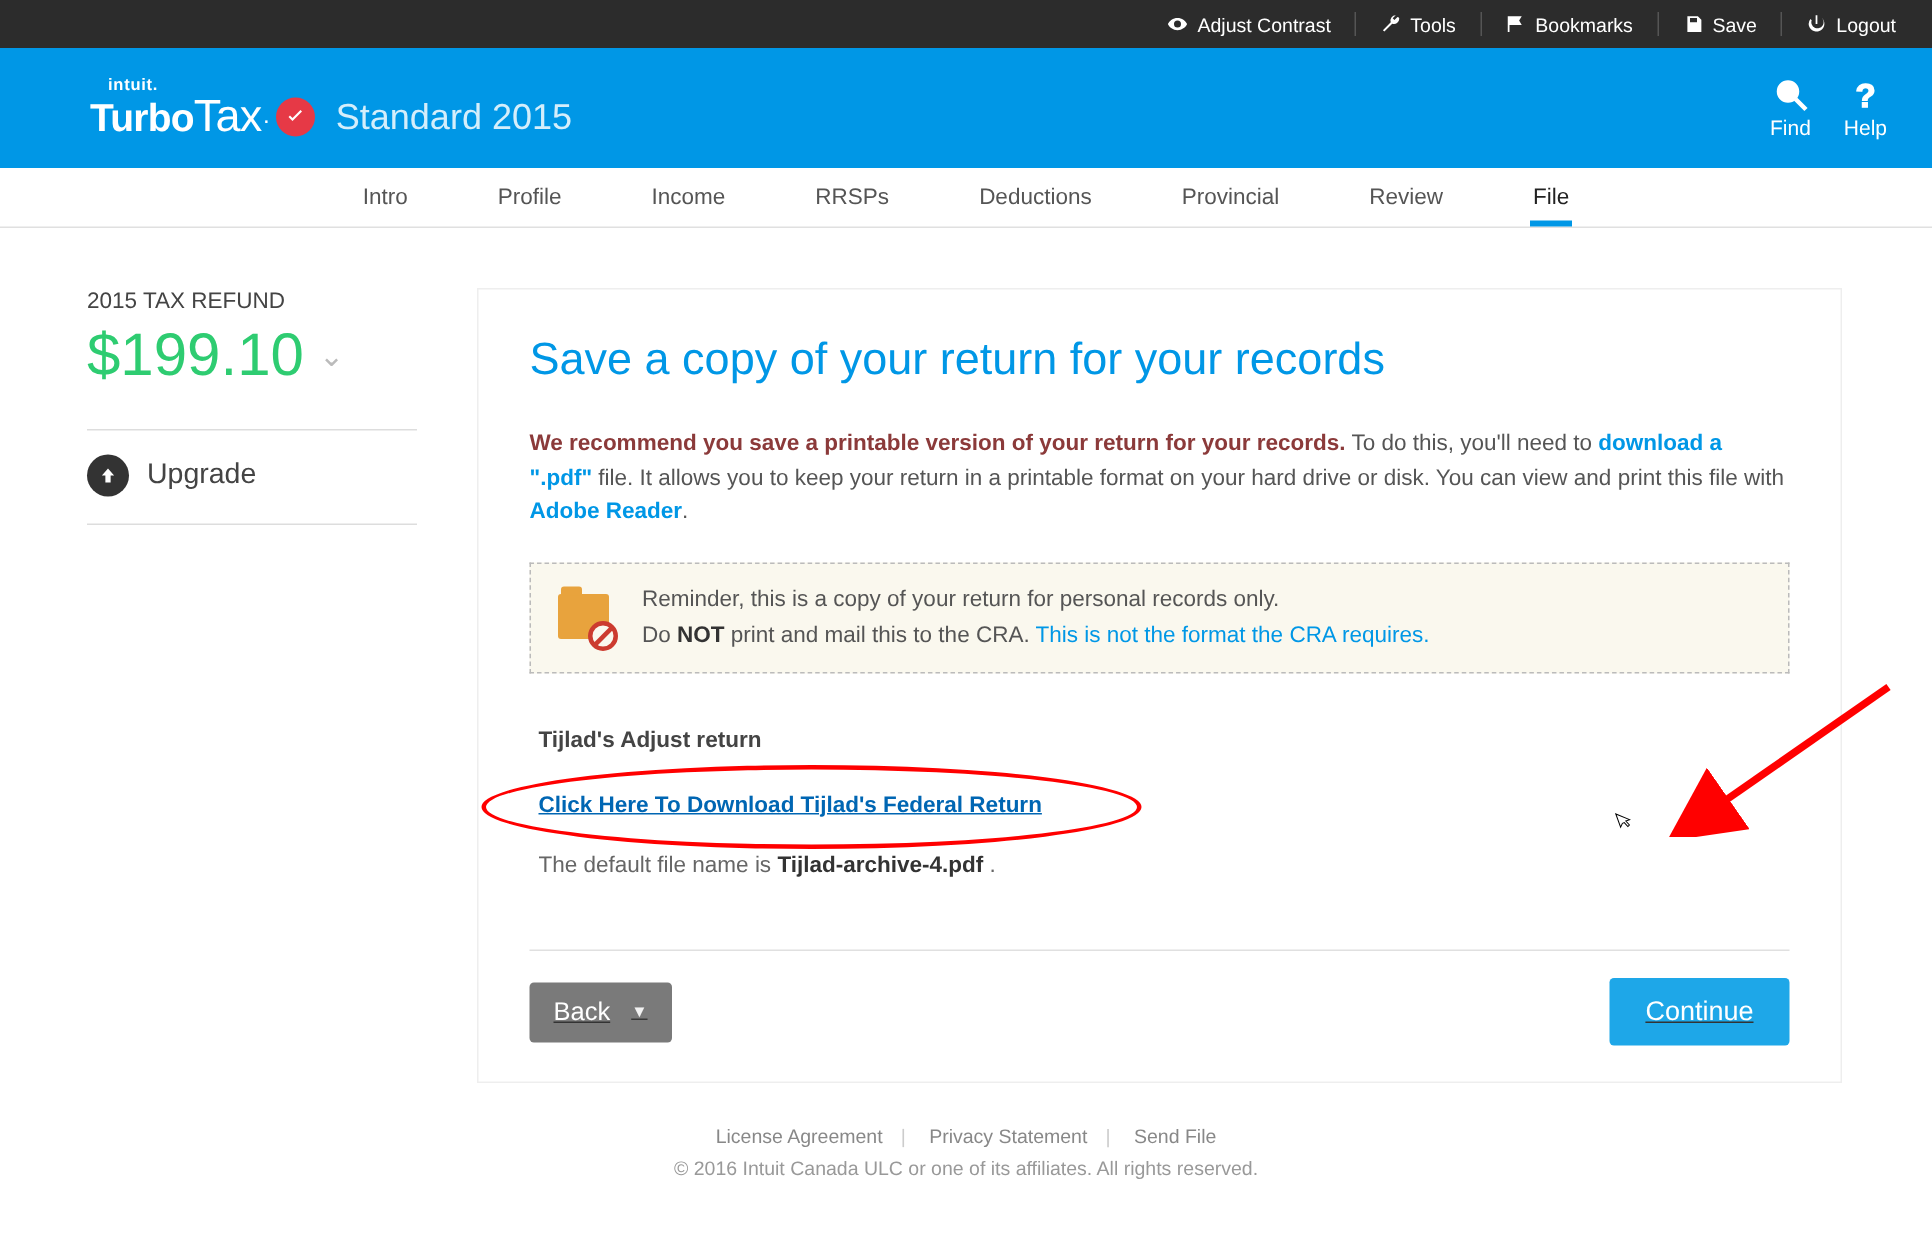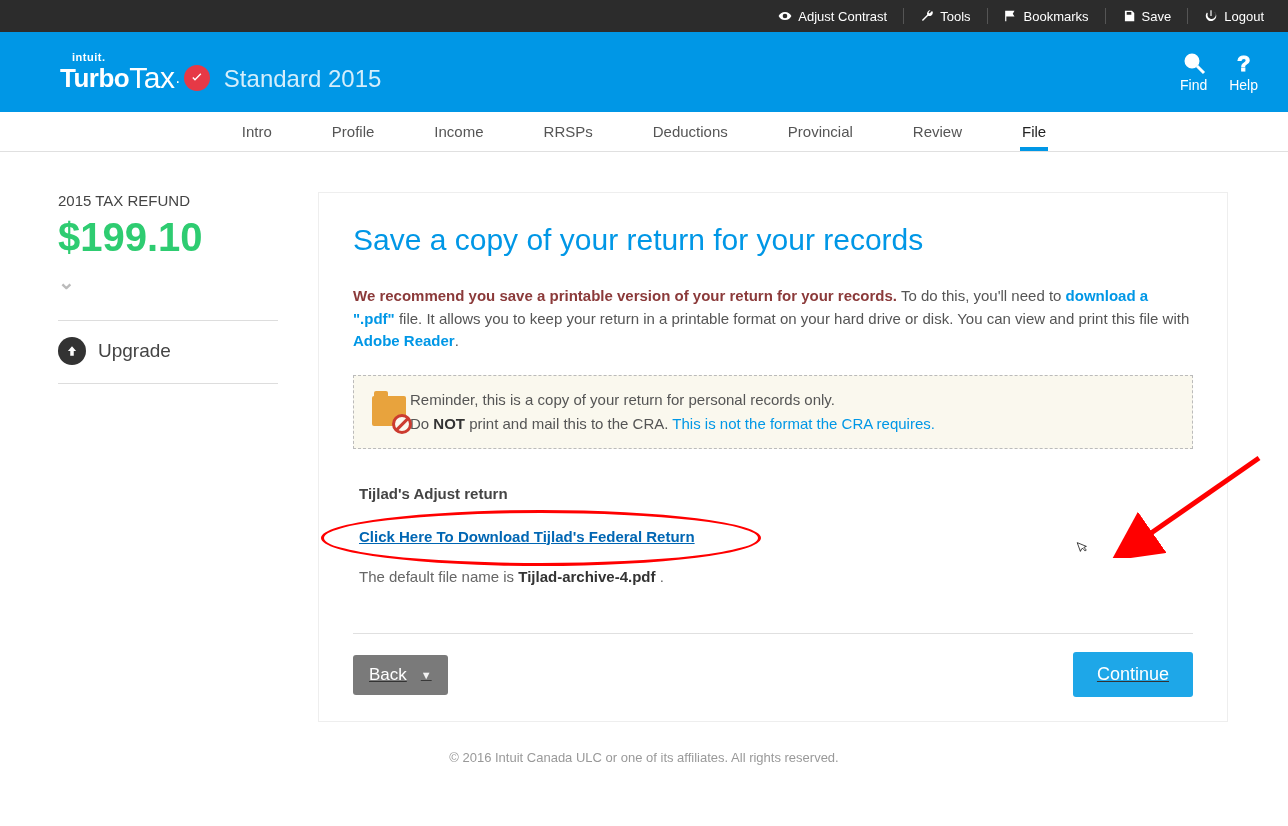--- a/index.html
+++ b/index.html
@@ -31,35 +31,35 @@
 
 .nav { height: 40px; border-bottom: 1px solid #e0e0e0; display: flex; justify-content: center; align-items: center; gap: 56px; background: #fff; }
 .nav a { color: #555; text-decoration: none; font-size: 15px; padding: 10px 2px; position: relative; }
 .nav a.active { color: #222; }
 .nav a.active::after { content: ""; position: absolute; left: 0; right: 0; bottom: -1px; height: 4px; background: #0097e6; }
 
 
 .body { display: flex; padding: 40px 60px 0 58px; gap: 40px; }
 .sidebar { width: 220px; flex-shrink: 0; }
 .refund-label { font-size: 15px; color: #444; margin-bottom: 6px; }
-.refund-amount { font-size: 40px; color: #2ecc71; font-weight: 700; display: flex; align-items: flex-start; gap: 10px; flex-direction: column; }
+.refund-amount { font-size: 40px; color: #2ecc71; font-weight: 400; display: flex; align-items: center; gap: 10px; }
 .refund-amount .chev { color: #bbb; font-size: 20px; }
 .sidebar hr { border: none; border-top: 1px solid #ddd; margin: 26px 0 16px; }
 .upgrade { display: flex; align-items: center; gap: 12px; font-size: 19px; color: #444; }
 .upgrade-icon { width: 28px; height: 28px; background: #333; border-radius: 50%; display: flex; align-items: center; justify-content: center; }
 .upgrade-icon svg { fill: #fff; width: 14px; height: 14px; }
 .sidebar hr.second { margin-top: 18px; }
 
 
 .card { flex: 1; background: #fff; border: 1px solid #eee; padding: 30px 34px 24px; min-height: 530px; display: flex; flex-direction: column; }
 .card h1 { color: #0097e6; font-size: 30px; font-weight: 400; margin-bottom: 28px; }
 .rec { color: #555; font-size: 15px; line-height: 1.5; margin-bottom: 22px; }
 .rec .bold-brown { color: #8b3a3a; font-weight: bold; }
 .rec a { color: #0097e6; text-decoration: none; font-weight: bold; }
-.reminder { border: 1px dashed #bbb; background: #faf8ee; padding: 12px 16px; display: flex; align-items: center; color: #555; font-size: 15px; line-height: 1.6; margin-bottom: 30px; }
+.reminder { border: 1px dashed #bbb; background: #faf8ee; padding: 12px 16px; display: flex; gap: 18px; align-items: center; color: #555; font-size: 15px; line-height: 1.6; margin-bottom: 30px; }
 .reminder-icon { position: relative; width: 40px; height: 40px; flex-shrink: 0; }
 .folder { width: 34px; height: 30px; background: #e8a33d; border-radius: 2px; position: absolute; top: 4px; left: 2px; }
 .folder::before { content: ""; position: absolute; top: -5px; left: 2px; width: 14px; height: 6px; background: #e8a33d; border-radius: 2px 2px 0 0; }
 .nope { position: absolute; bottom: -2px; right: -2px; width: 20px; height: 20px; border: 3px solid #cc3b2f; border-radius: 50%; background: #faf8ee; }
 .nope::after { content: ""; position: absolute; width: 18px; height: 3px; background: #cc3b2f; top: 6px; left: -2px; transform: rotate(-45deg); }
 .reminder strong { color: #333; }
 .reminder a { color: #0097e6; text-decoration: none; }
 .section-title { font-weight: bold; color: #444; margin: 6px 0 26px 6px; font-size: 15px; }
 .dl-link-wrap { position: relative; margin: 0 0 22px 6px; }
 .dl-link { color: #0066b3; font-weight: bold; text-decoration: underline; font-size: 15px; }
@@ -226,16 +226,21 @@
       <button class="btn-back">
         <span>Back</span>
         <span class="caret">▼</span>
       </button>
       <button class="btn-continue">Continue</button>
     </div>
   </div>
 </div>
 
 <div class="footer">
+  <div class="links">
+    <a href="#">License Agreement</a><span class="fsep">|</span>
+    <a href="#">Privacy Statement</a><span class="fsep">|</span>
+    <a href="#">Send File</a>
+  </div>
   <div class="copy">© 2016 Intuit Canada ULC or one of its affiliates. All rights reserved.</div>
 </div>
 
 </div>
 
 </body></html>

